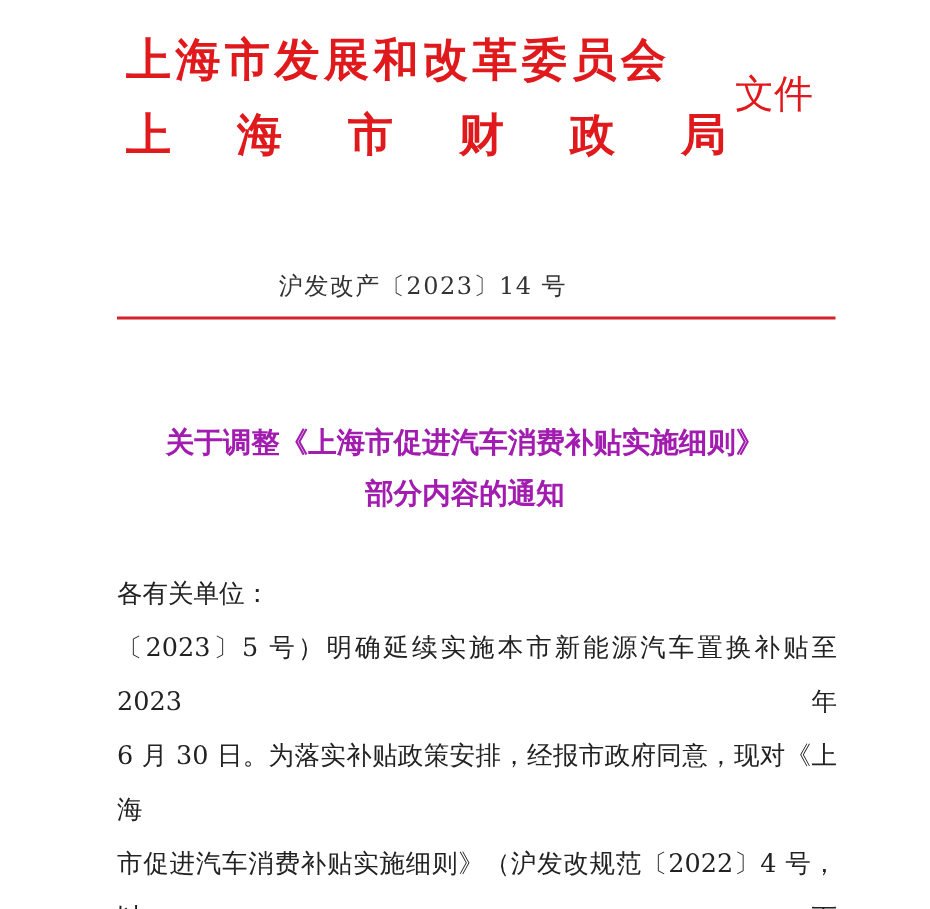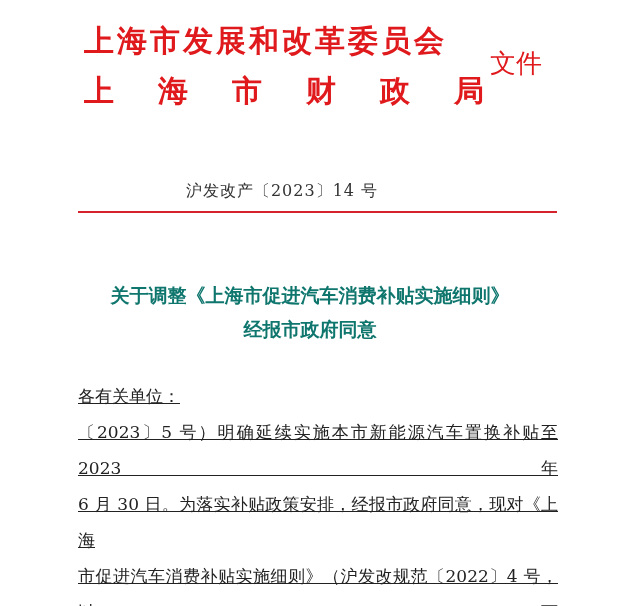--- a/index.html
+++ b/index.html
@@ -74,39 +74,38 @@
       background: #d6222a;
     }
     .title {
       position: absolute;
       left: 0;
       width: 620px;
       text-align: center;
       font-weight: bold;
       font-size: 19px;
       line-height: 24px;
-      color: #0f766e;
+      color: #a21caf;
       white-space: nowrap;
     }
     .title-line-1 { top: 283px; }
     .title-line-2 { top: 317px; }
     .body-text {
       position: absolute;
       left: 78px;
       top: 378px;
       width: 480px;
       font-size: 17px;
       line-height: 36px;
       color: #222222;
     }
     .body-text p {
       margin: 0;
       text-align: justify;
       text-align-last: justify;
-      text-decoration: underline;
     }
     .body-text p.salutation { text-align-last: left; }
     .body-text p.indent { text-indent: 36px; }
   </style>
 </head>
 <body>
 
 <div class="header-block">
   <div class="issuer-line issuer-line-1">上海市发展和改革委员会</div>
   <div class="issuer-line issuer-line-2">
@@ -117,21 +116,21 @@
     <span>政</span>
     <span>局</span>
   </div>
   <div class="doc-type">文件</div>
 </div>
 
 <div class="doc-number">沪发改产〔2023〕14 号</div>
 <div class="red-rule"></div>
 
 <div class="title title-line-1">关于调整《上海市促进汽车消费补贴实施细则》</div>
-<div class="title title-line-2">经报市政府同意</div>
+<div class="title title-line-2">部分内容的通知</div>
 
 <div class="body-text">
   <p class="salutation">各有关单位：</p>
   <p>〔2023〕5 号）明确延续实施本市新能源汽车置换补贴至 2023 年</p>
   <p>6 月 30 日。为落实补贴政策安排，经报市政府同意，现对《上海</p>
   <p>市促进汽车消费补贴实施细则》（沪发改规范〔2022〕4 号，以下</p>
 
 </div>
 
 </body></html>

